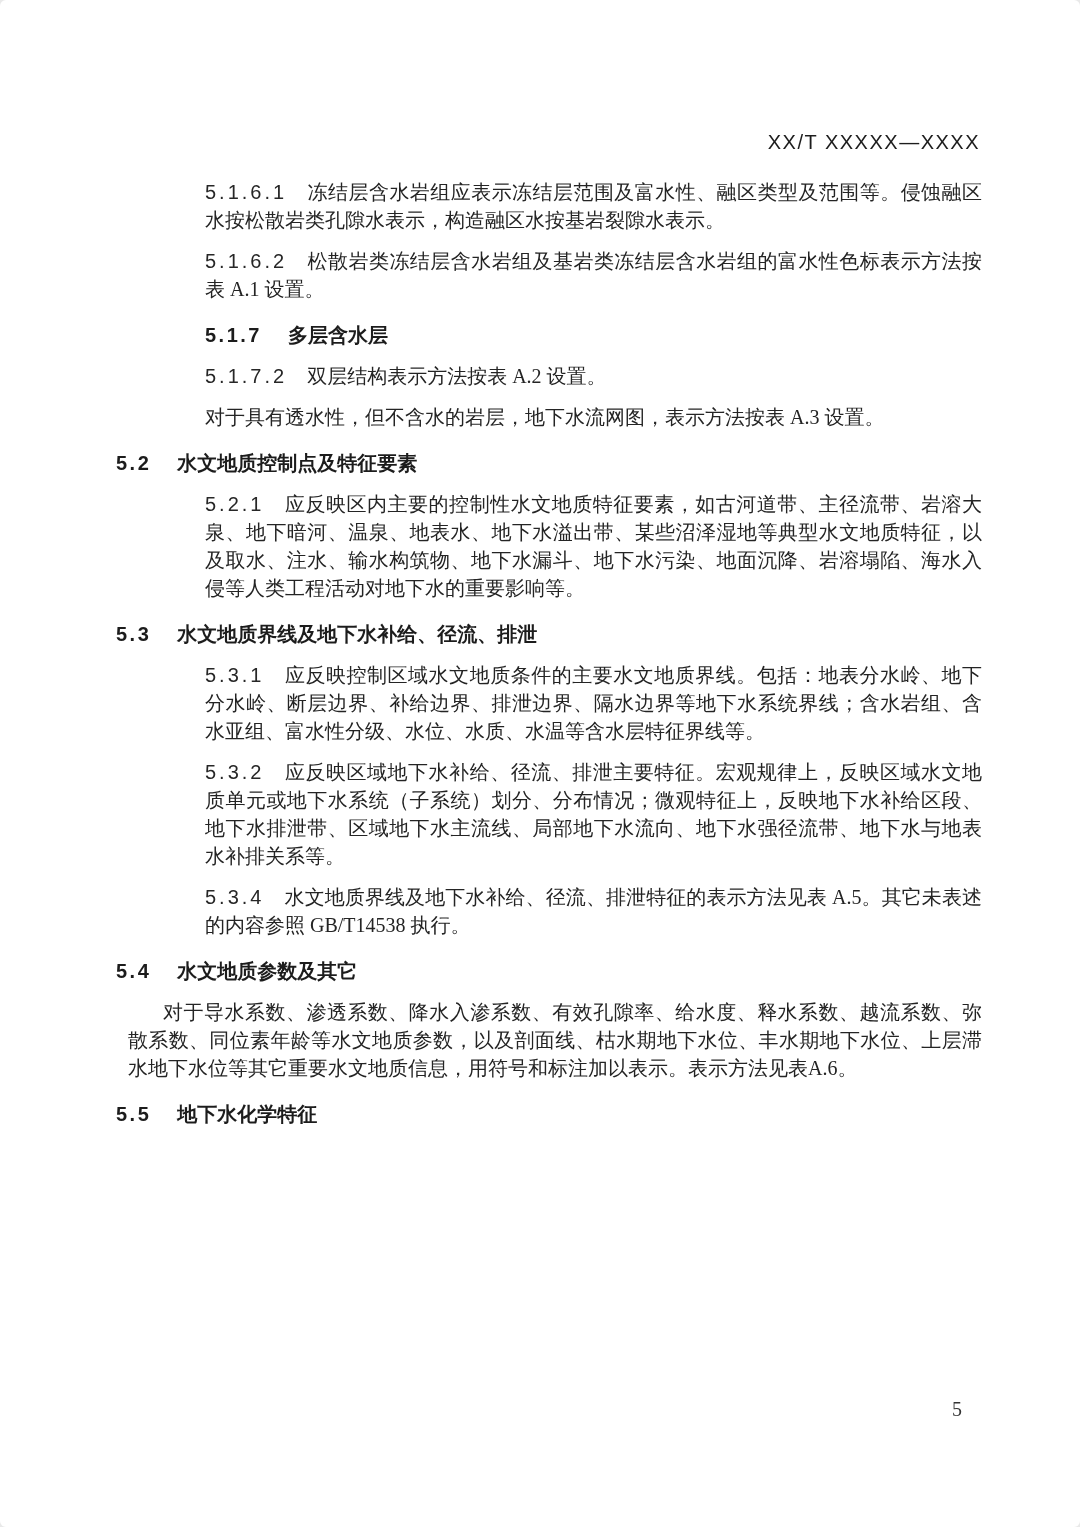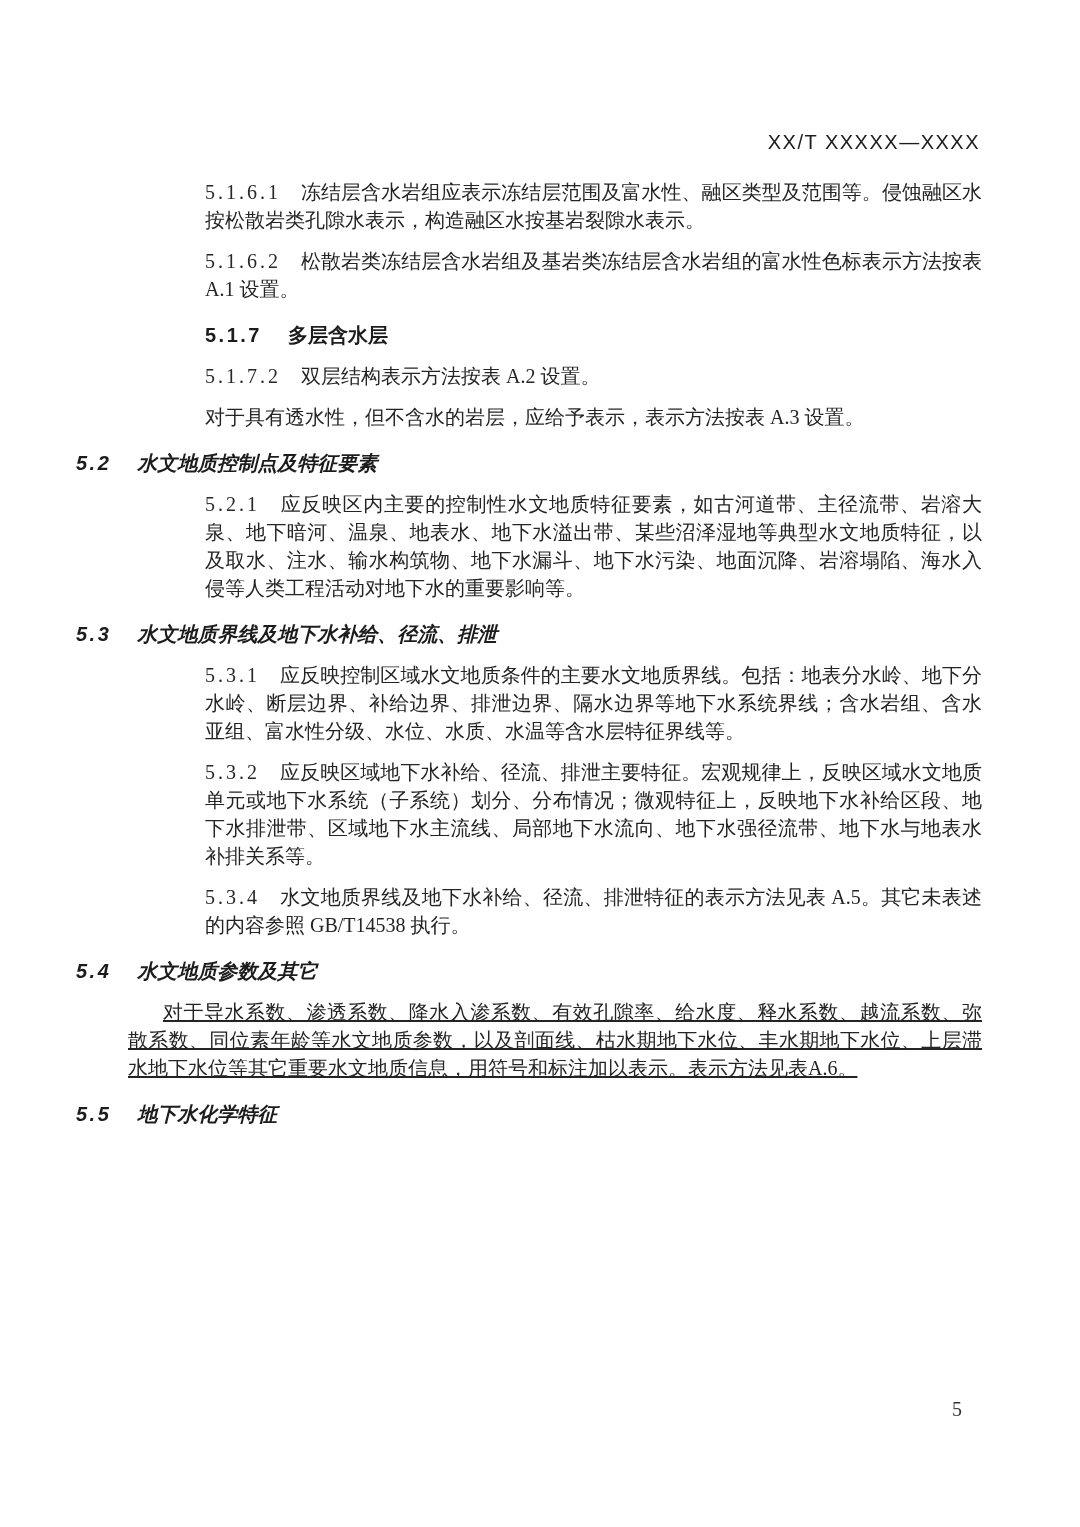--- a/index.html
+++ b/index.html
@@ -4,46 +4,47 @@
 <style>
   html,body{margin:0;padding:0;background:#e9e9e9;}
   .page{
     position:relative;
     width:1080px;height:1527px;
     margin:0 auto;
     background:#ffffff;
     color:#242424;
     font-family:"Liberation Serif","DejaVu Serif",serif;
     overflow:hidden;
+    border-radius:6px;
   }
   .running-head{
     position:absolute;top:131px;right:100px;
     font-family:"Liberation Sans","DejaVu Sans",sans-serif;
     font-size:20px;letter-spacing:1.5px;color:#1d1d1d;white-space:nowrap;
   }
   .content{position:absolute;top:165px;left:0;width:1080px;}
   .clause,.para{
     font-size:20px;line-height:28px;text-align:justify;
     margin:13px 98px 0 205px;
   }
   .content > :first-child{margin-top:13px;}
   .clause .num{
-    font-family:Liberation Serif, serif;
+    font-family:Liberation Sans, sans-serif;
     letter-spacing:3px;padding-right:20px;color:#272727;white-space:nowrap;
   }
   .h2,.h3{
     font-family:"Liberation Sans","DejaVu Sans",sans-serif;
     font-weight:700;color:#1c1c1c;
     font-size:20px;line-height:28px;
     margin:18px 98px 0 205px;
   }
-  .h2{margin-left:76px;font-style:italic;}
+  .h2{margin-left:116px;}
   .h2 .num,.h3 .num{letter-spacing:2.5px;padding-right:26px;white-space:nowrap;}
   .para.hang{margin-left:205px;}
-  .para.firstline{margin-left:128px;text-indent:35px;text-decoration:underline;}
+  .para.firstline{margin-left:128px;text-indent:35px;}
   .page-number{
     position:absolute;top:1398px;right:118px;
     font-size:20px;color:#333333;
   }
 </style>
 </head>
 <body>
 
 <div class="page">
 
@@ -54,21 +55,21 @@
     <p class="clause"><span class="num">5.1.6.1</span><span class="txt">冻结层含水岩组应表示冻结层范围及富水性、融区类型及范围等。侵蚀融区水按松散岩类孔隙水表示，构造融区水按基岩裂隙水表示。</span></p>
 
     <p class="clause"><span class="num">5.1.6.2</span><span class="txt">松散岩类冻结层含水岩组及基岩类冻结层含水岩组的富水性色标表示方法按表 A.1 设置。</span></p>
 
     <h3 class="h3"><span class="num">5.1.7</span><span class="ttl">多层含水层</span></h3>
 
 
     <p class="clause"><span class="num">5.1.7.2</span><span class="txt">双层结构表示方法按表 A.2 设置。</span></p>
 
 
-    <p class="para hang">对于具有透水性，但不含水的岩层，应给予表示，表示方法按表 A.3 设置。</p>
+    <p class="para hang">对于具有透水性，但不含水的岩层，地下水流网图，表示方法按表 A.3 设置。</p>
 
     <h2 class="h2"><span class="num">5.2</span><span class="ttl">水文地质控制点及特征要素</span></h2>
 
     <p class="clause"><span class="num">5.2.1</span><span class="txt">应反映区内主要的控制性水文地质特征要素，如古河道带、主径流带、岩溶大泉、地下暗河、温泉、地表水、地下水溢出带、某些沼泽湿地等典型水文地质特征，以及取水、注水、输水构筑物、地下水漏斗、地下水污染、地面沉降、岩溶塌陷、海水入侵等人类工程活动对地下水的重要影响等。</span></p>
 
 
     <h2 class="h2"><span class="num">5.3</span><span class="ttl">水文地质界线及地下水补给、径流、排泄</span></h2>
 
     <p class="clause"><span class="num">5.3.1</span><span class="txt">应反映控制区域水文地质条件的主要水文地质界线。包括：地表分水岭、地下分水岭、断层边界、补给边界、排泄边界、隔水边界等地下水系统界线；含水岩组、含水亚组、富水性分级、水位、水质、水温等含水层特征界线等。</span></p>
 

